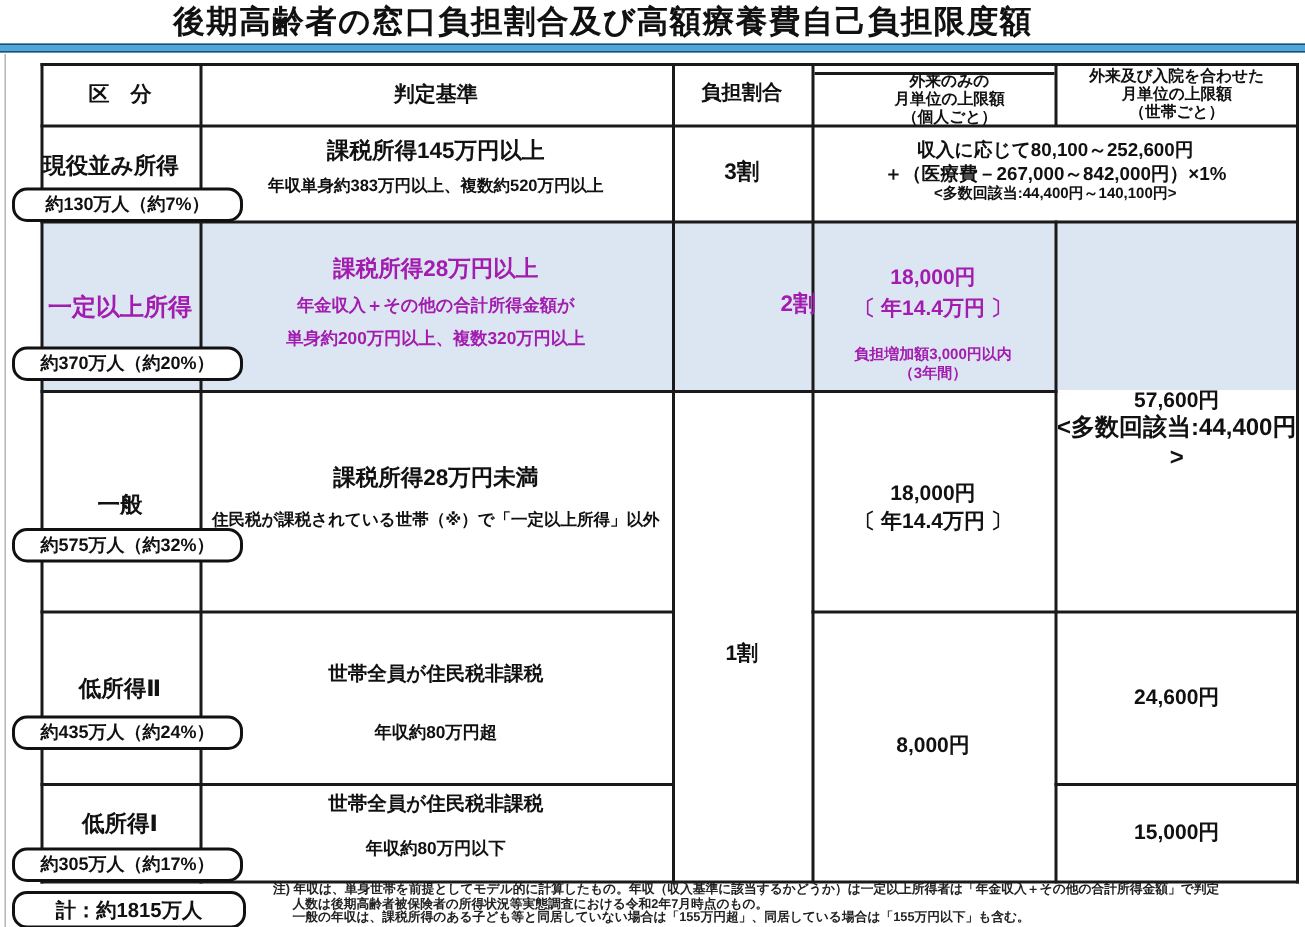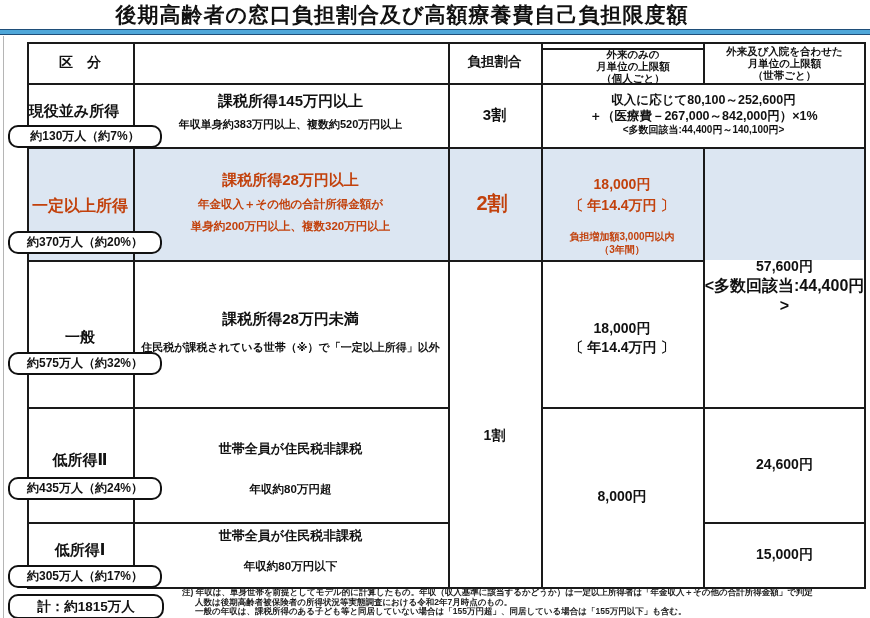--- a/index.html
+++ b/index.html
@@ -4,21 +4,21 @@
 <style>
   html,body{margin:0;padding:0;background:#fff;}
   #page{position:relative;width:870px;height:618px;background:#ffffff;overflow:hidden;
         font-family:"Liberation Sans","DejaVu Sans",sans-serif;font-weight:bold;color:#111;}
   .cell{position:absolute;display:flex;align-items:center;justify-content:center;
         text-align:center;line-height:1.25;}
   .col{flex-direction:column;}
   .vline{position:absolute;width:2px;background:#1a1a1a;}
   .hline{position:absolute;height:2px;background:#1a1a1a;}
   .bluebg{position:absolute;background:#dce6f2;}
-  .bluetx{color:#c2410c;}
+  .bluetx{color:#a21caf;}
   .badge{position:absolute;height:19px;background:#fff;border:2px solid #111;
          border-radius:10px;display:flex;align-items:center;justify-content:center;
          font-size:12px;z-index:6;}
   .rule{position:absolute;left:0;top:29px;width:870px;height:4px;background:#4fa7d9;
         border-top:1px solid #1f4e79;border-bottom:1px solid #1f4e79;}
   .edge{position:absolute;left:3px;top:36px;width:1px;height:582px;background:#b5b5b5;}
   .notes{position:absolute;left:182px;top:588px;width:686px;font-size:8.5px;
          line-height:9.6px;color:#222;text-align:left;}
   .notes .ind{padding-left:13px;}
   .totalbox{position:absolute;left:8px;top:594px;width:152px;height:21px;background:#fff;
@@ -49,20 +49,21 @@
   <div class="hline" style="left:27px;top:83px;width:839px;"></div>
   <div class="hline" style="left:27px;top:147px;width:839px;"></div>
   <div class="hline" style="left:27px;top:260px;width:678px;"></div>
   <div class="hline" style="left:27px;top:407px;width:423px;"></div>
   <div class="hline" style="left:541px;top:407px;width:325px;"></div>
   <div class="hline" style="left:27px;top:522px;width:423px;"></div>
   <div class="hline" style="left:703px;top:522px;width:163px;"></div>
   <div class="hline" style="left:27px;top:587px;width:839px;"></div>
 
   <div class="cell" style="left:27px;top:42px;width:106px;height:41px;font-size:14px;">区　分</div>
+  <div class="cell" style="left:133px;top:42px;width:315px;height:41px;font-size:14px;">判定基準</div>
   <div class="cell" style="left:448px;top:42px;width:93px;height:41px;font-size:13.5px;">負担割合</div>
   <div class="cell col" style="left:541px;top:48px;width:184px;height:36px;font-size:10.5px;line-height:1.15;">
     <span>外来のみの</span>
     <span>月単位の上限額</span>
     <span>（個人ごと）</span>
   </div>
   <div class="cell col" style="left:703px;top:42px;width:163px;height:42px;font-size:10.5px;line-height:1.15;">
     <span>外来及び入院を合わせた</span>
     <span>月単位の上限額</span>
     <span>（世帯ごと）</span>
@@ -77,21 +78,21 @@
     <span style="font-size:12.5px;">収入に応じて80,100～252,600円</span>
     <span style="font-size:12.5px;">＋（医療費－267,000～842,000円）×1%</span>
     <span style="font-size:10px;">&lt;多数回該当:44,400円～140,100円&gt;</span>
   </div>
 
   <div class="cell bluetx" style="left:27px;top:193px;width:106px;height:26px;font-size:16px;">一定以上所得</div>
   <div class="badge" style="left:8px;top:231px;width:150px;">約370万人（約20%）</div>
   <div class="cell bluetx" style="left:133px;top:169px;width:315px;height:22px;font-size:15px;">課税所得28万円以上</div>
   <div class="cell bluetx" style="left:133px;top:196px;width:315px;height:16px;font-size:11.5px;">年金収入＋その他の合計所得金額が</div>
   <div class="cell bluetx" style="left:133px;top:218px;width:315px;height:16px;font-size:11.5px;">単身約200万円以上、複数320万円以上</div>
-  <div class="cell bluetx" style="left:448px;top:147px;width:88px;height:113px;font-size:20px;">2割</div>
+  <div class="cell bluetx" style="left:448px;top:147px;width:88px;height:113px;font-size:15px;padding-left:40px;">2割</div>
   <div class="cell bluetx" style="left:541px;top:176px;width:162px;height:18px;font-size:14px;">18,000円</div>
   <div class="cell bluetx" style="left:541px;top:196px;width:162px;height:20px;font-size:14px;">〔 年14.4万円 〕</div>
   <div class="cell bluetx" style="left:541px;top:231px;width:162px;height:13px;font-size:10px;">負担増加額3,000円以内</div>
   <div class="cell bluetx" style="left:541px;top:244px;width:162px;height:13px;font-size:10px;">（3年間）</div>
 
   <div class="cell col" style="left:703px;top:262px;width:163px;height:34px;">
     <span style="font-size:14px;margin-top:16px;">57,600円</span>
     <span style="font-size:16px;">&lt;多数回該当:44,400円&gt;</span>
   </div>
 

